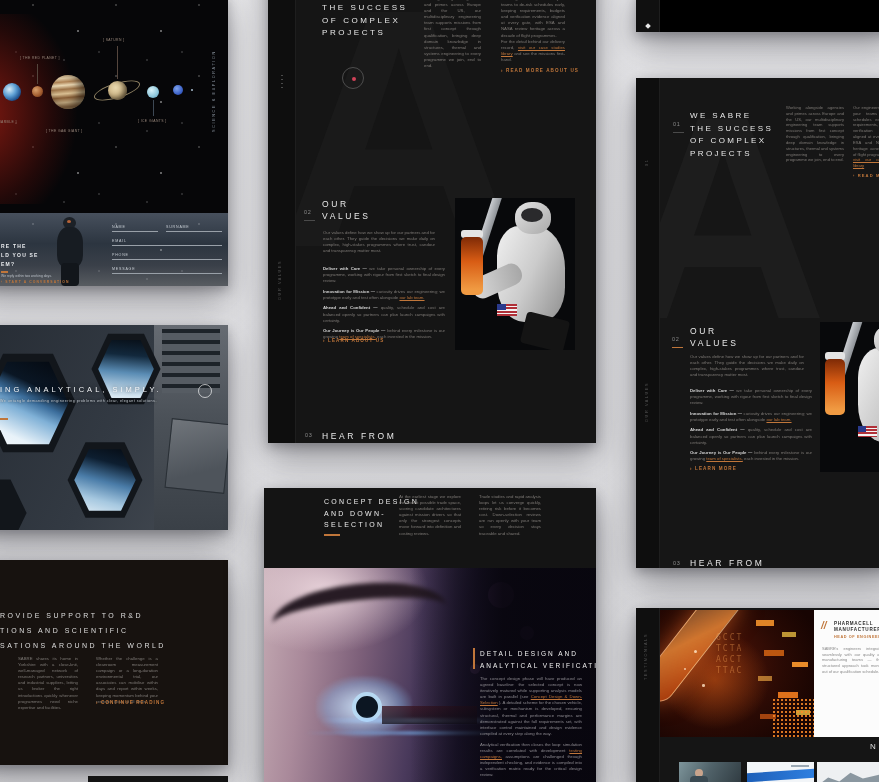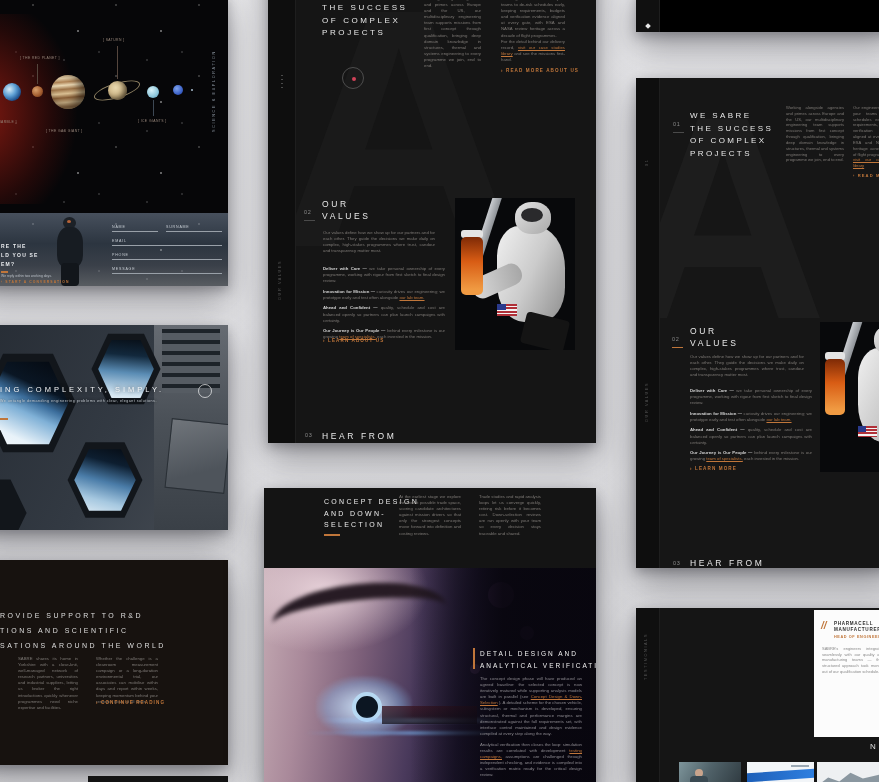--- a/index.html
+++ b/index.html
@@ -115,21 +115,21 @@
     </div>
     <div class="ab hex" style="left:118px;top:4px;width:72px;height:80px;background:#12161b">
       <div class="ab hex" style="left:7px;top:7px;width:58px;height:66px;background:linear-gradient(185deg,#05090f 0%,#12283c 30%,#5a8cb4 55%,#cfe2ef 85%,#eef6fa 100%)"></div>
     </div>
     <div class="ab hex" style="left:94px;top:112px;width:78px;height:86px;background:#12161b">
       <div class="ab hex" style="left:7px;top:8px;width:64px;height:70px;background:linear-gradient(195deg,#04070c 0%,#0d1e30 28%,#4a7ca8 52%,#a6c8e0 75%,#eaf3f9 100%)"></div>
     </div>
     <div class="ab hex" style="left:-14px;top:150px;width:70px;height:76px;background:#12161b">
       <div class="ab hex" style="left:6px;top:7px;width:58px;height:62px;background:linear-gradient(200deg,#04070c 0%,#102338 35%,#55860 55%,#5586b0 58%,#b9d4e6 85%)"></div>
     </div>
-    <div class="ab" style="left:28px;top:60px;font-size:7.5px;letter-spacing:3px;font-weight:500;color:#f2f4f6;text-shadow:0 0 4px rgba(0,0,0,.7);white-space:nowrap">ING COMPLEXITY, SIMPLY.</div>
+    <div class="ab" style="left:28px;top:60px;font-size:7.5px;letter-spacing:3px;font-weight:500;color:#f2f4f6;text-shadow:0 0 4px rgba(0,0,0,.7);white-space:nowrap">ING ANALYTICAL, SIMPLY.</div>
     <div class="ab" style="left:28px;top:74px;font-size:3.6px;letter-spacing:.5px;color:#c4cad0;text-shadow:0 0 3px rgba(0,0,0,.8);white-space:nowrap">We untangle demanding engineering problems with clear, elegant solutions.</div>
     <div class="ab" style="left:28px;top:93px;width:8px;height:2px;background:#c0763a"></div>
     <div class="ab" style="left:226px;top:59px;width:14px;height:14px;border:1px solid rgba(255,255,255,.65);border-radius:50%"></div>
   </div>
 
   <div class="board" style="left:-28px;top:560px;width:256px;height:205px;background:#17120f">
     <div class="ab hs" style="left:28px;top:48px;line-height:15px;font-size:7px;letter-spacing:2.5px;color:#dedede">
       <div>ROVIDE SUPPORT TO R&amp;D</div>
       <div>TIONS AND SCIENTIFIC</div>
       <div>SATIONS AROUND THE WORLD</div>
@@ -334,20 +334,37 @@
     <div class="ab hm" style="left:54px;top:480px">HEAR FROM</div>
     <div class="ab dashrow" style="left:163px;top:484px">
       
     </div>
   </div>
 
   <div class="board" style="left:636px;top:608px;width:260px;height:178px;background:#151515">
     <div class="sb" style="width:24px;background:#0f0f0f"></div>
     <div class="ab vt" style="left:8px;top:24px;height:48px">TESTIMONIALS</div>
 
+    <div class="ab" style="left:24px;top:2px;width:154px;height:127px;background:radial-gradient(110px 95px at 35% 45%,#561608,#2a0a04 62%,#170402 100%);overflow:hidden">
+      <div class="ab" style="left:0;top:20px;width:110px;height:100px;background:radial-gradient(ellipse,rgba(255,120,30,.4),transparent 70%)"></div>
+      <div class="ab" style="left:12px;top:-30px;width:34px;height:132px;border-radius:0 0 17px 17px;background:linear-gradient(115deg,rgba(255,195,125,.3),rgba(255,150,60,.75) 45%,rgba(185,62,10,.85));border:1.5px solid rgba(255,210,160,.55);box-shadow:0 0 22px rgba(255,120,40,.5);transform:rotate(38deg)"></div>
+      <div class="ab" style="left:34px;top:40px;width:3px;height:3px;border-radius:50%;background:rgba(255,228,195,.85)"></div>
+      <div class="ab" style="left:24px;top:58px;width:2px;height:2px;border-radius:50%;background:rgba(255,228,195,.8)"></div>
+      <div class="ab" style="left:42px;top:74px;width:2.5px;height:2.5px;border-radius:50%;background:rgba(255,228,195,.8)"></div>
+      <div class="ab" style="left:56px;top:22px;font-family:'DejaVu Sans Mono',monospace;font-size:8px;line-height:11px;color:rgba(255,170,90,.4);letter-spacing:2px">GCCT<br>TCTA<br>AGCT<br>TTAC</div>
+      <div class="ab" style="left:96px;top:10px;width:18px;height:6px;background:#ff9a2e;opacity:.85"></div>
+      <div class="ab" style="left:122px;top:22px;width:14px;height:5px;background:#ffd24a;opacity:.7"></div>
+      <div class="ab" style="left:104px;top:40px;width:20px;height:6px;background:#e06a14;opacity:.8"></div>
+      <div class="ab" style="left:132px;top:52px;width:16px;height:5px;background:#ff9a2e;opacity:.9"></div>
+      <div class="ab" style="left:98px;top:66px;width:14px;height:5px;background:#ffb84a;opacity:.6"></div>
+      <div class="ab" style="left:118px;top:82px;width:20px;height:6px;background:#ff8420;opacity:.85"></div>
+      <div class="ab" style="left:136px;top:100px;width:14px;height:5px;background:#ffd24a;opacity:.75"></div>
+      <div class="ab" style="left:100px;top:104px;width:16px;height:5px;background:#d85c14;opacity:.7"></div>
+      <div class="ab" style="left:112px;top:88px;width:42px;height:39px;background-image:radial-gradient(circle,rgba(255,140,40,.85) .7px,transparent 1.1px);background-size:4px 4px"></div>
+    </div>
 
     <div class="ab" style="left:178px;top:2px;width:100px;height:127px;background:#fcfcfc">
       <div class="ab" style="left:7px;top:10px;font-size:10px;font-weight:700;font-style:italic;color:#c0763a">//</div>
       <div class="ab" style="left:20px;top:11px;font-size:4.6px;font-weight:700;letter-spacing:.7px;color:#2c2c2c;line-height:6px">
         <div>PHARMACELL</div>
         <div>MANUFACTURER</div>
       </div>
       <div class="ab" style="left:20px;top:25px;font-size:3.8px;letter-spacing:.6px;font-weight:700;color:#c0763a">HEAD OF ENGINEERING</div>
       <div class="ab tx" style="left:8px;top:36px;width:62px;color:#8a8a8a;font-size:4px">SABRE's engineers integrated seamlessly with our quality and manufacturing teams — their structured approach took months out of our qualification schedule.</div>
     </div>

